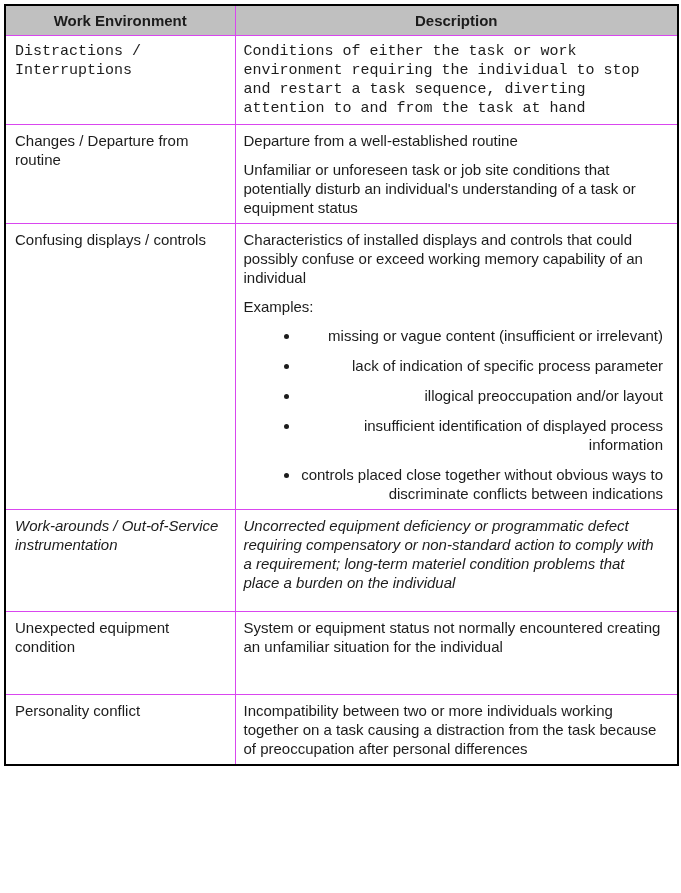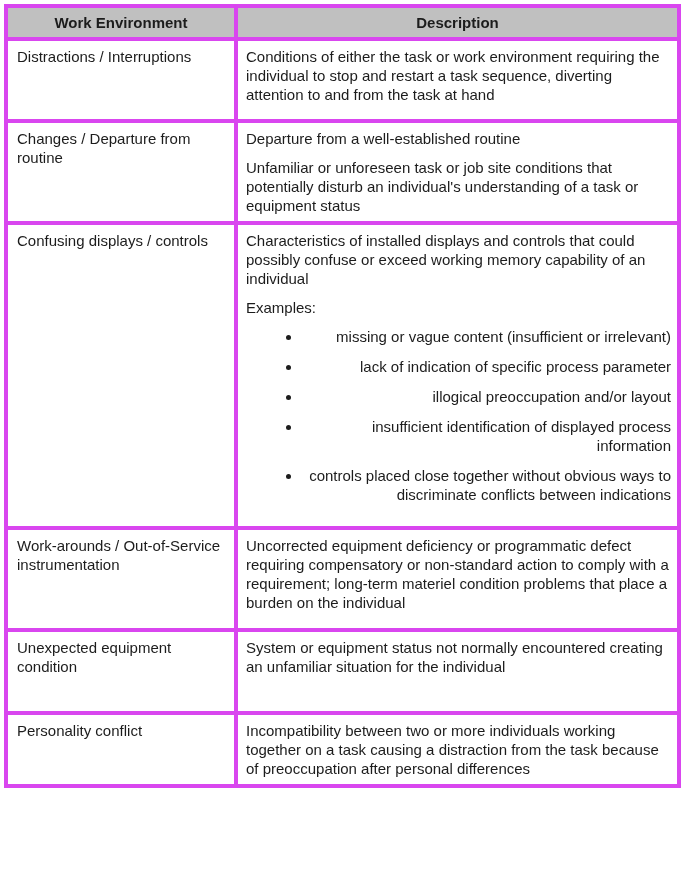--- a/index.html
+++ b/index.html
@@ -17,64 +17,64 @@
     background: #ffffff;
   }
   table.env-table {
     width: 673px;
     border-collapse: collapse;
     table-layout: fixed;
     border: 2px solid #000000;
   }
   table.env-table th,
   table.env-table td {
-    border: 4px solid #d946ef;
+    border: 1px solid #d946ef;
     vertical-align: top;
     box-sizing: border-box;
     font-size: 15px;
     line-height: 19px;
   }
   table.env-table th {
     background: #c0c0c0;
     font-weight: bold;
     text-align: center;
     padding: 5px 4px;
     height: 29px;
   }
   col.c-term { width: 230px; }
   col.c-desc { width: 443px; }
   td.term-cell {
     padding: 6px 10px 6px 9px;
   }
   td.desc-cell {
-    padding: 6px 6px 6px 8px;
+    padding: 6px 14px 6px 8px;
   }
   td.desc-cell p {
     margin: 0 0 10px 0;
   }
   td.desc-cell p:last-child {
     margin-bottom: 0;
   }
   td.desc-cell ul {
     margin: 0;
     padding: 0 0 0 56px;
     list-style: disc outside;
     text-align: right;
   }
   td.desc-cell ul li {
     margin: 0 0 11px 0;
   }
   td.desc-cell ul li:last-child {
-    margin-bottom: 16px;
+    margin-bottom: 0;
   }
   
-  tbody tr:nth-child(1) td { height: 82px; }
+  tbody tr:nth-child(1) td { height: 82px; font-family: Liberation Mono, monospace; }
   tbody tr:nth-child(2) td { height: 95px; }
   tbody tr:nth-child(3) td { height: 283px; }
-  tbody tr:nth-child(4) td { height: 102px; }
+  tbody tr:nth-child(4) td { height: 102px; font-style: italic; }
   tbody tr:nth-child(5) td { height: 83px; }
   tbody tr:nth-child(6) td { height: 45px; }
   tbody tr:nth-child(7) td { height: 70px; }
   tbody tr:nth-child(8) td { height: 81px; }
 </style>
 </head>
 <body>
 
 <div class="page">
   <table class="env-table">

